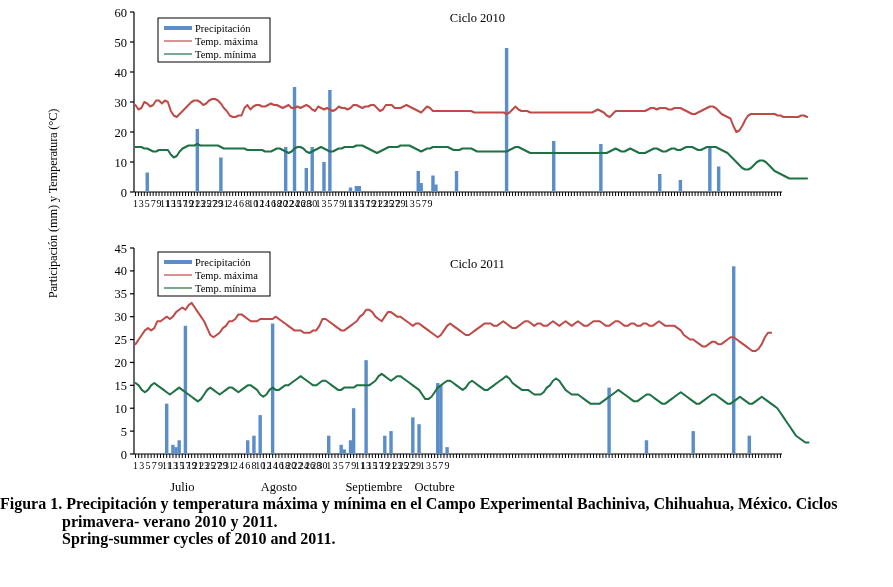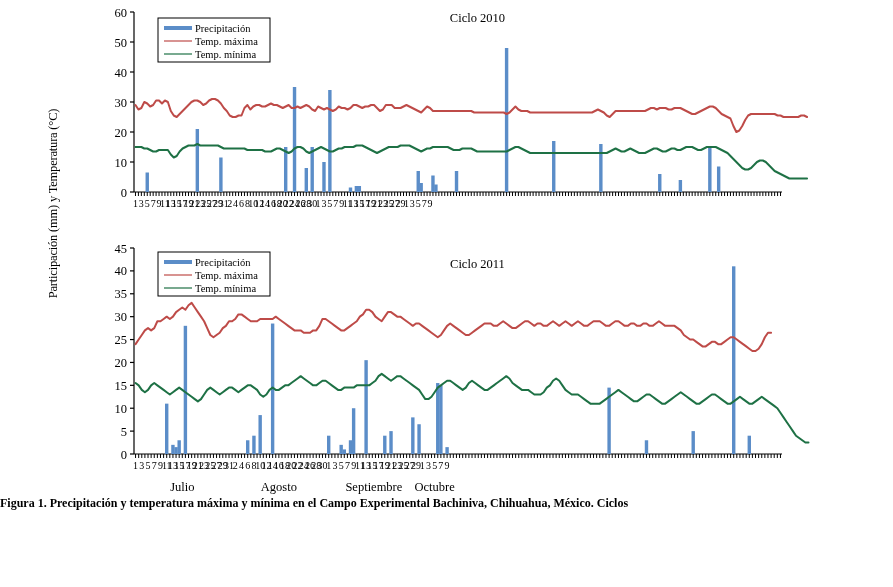--- a/index.html
+++ b/index.html
@@ -45,21 +45,21 @@
     top: 0;
   }
   .caption {
     position: absolute;
     left: 0;
     top: 495px;
     width: 724px;
     height: 92px;
     font-family: "Liberation Serif", serif;
     font-weight: bold;
-    font-size: 12px;
+    font-size: 16px;
     line-height: 17.5px;
     color: #000;
   }
   .cap-line {
     white-space: nowrap;
   }
   .cap-indent {
     padding-left: 62px;
   }
   text {
@@ -743,15 +743,17 @@
           <text x="182.28846153846155" y="491" text-anchor="middle" class="month-label">Julio</text>
           <text x="278.86538461538464" y="491" text-anchor="middle" class="month-label">Agosto</text>
           <text x="373.88461538461536" y="491" text-anchor="middle" class="month-label">Septiembre</text>
           <text x="434.6346153846154" y="491" text-anchor="middle" class="month-label">Octubre</text>
         </g>
       </svg>
   </div>
 
   <div class="caption">
     <div class="cap-line">Figura 1. Precipitación y temperatura máxima y mínima en el Campo Experimental Bachiniva, Chihuahua, México. Ciclos</div>
+    <div class="cap-line cap-indent">primavera- verano 2010 y 2011.</div>
+    <div class="cap-line cap-indent">Spring-summer cycles of 2010 and 2011.</div>
   </div>
 
 </div>
 
 </body></html>

